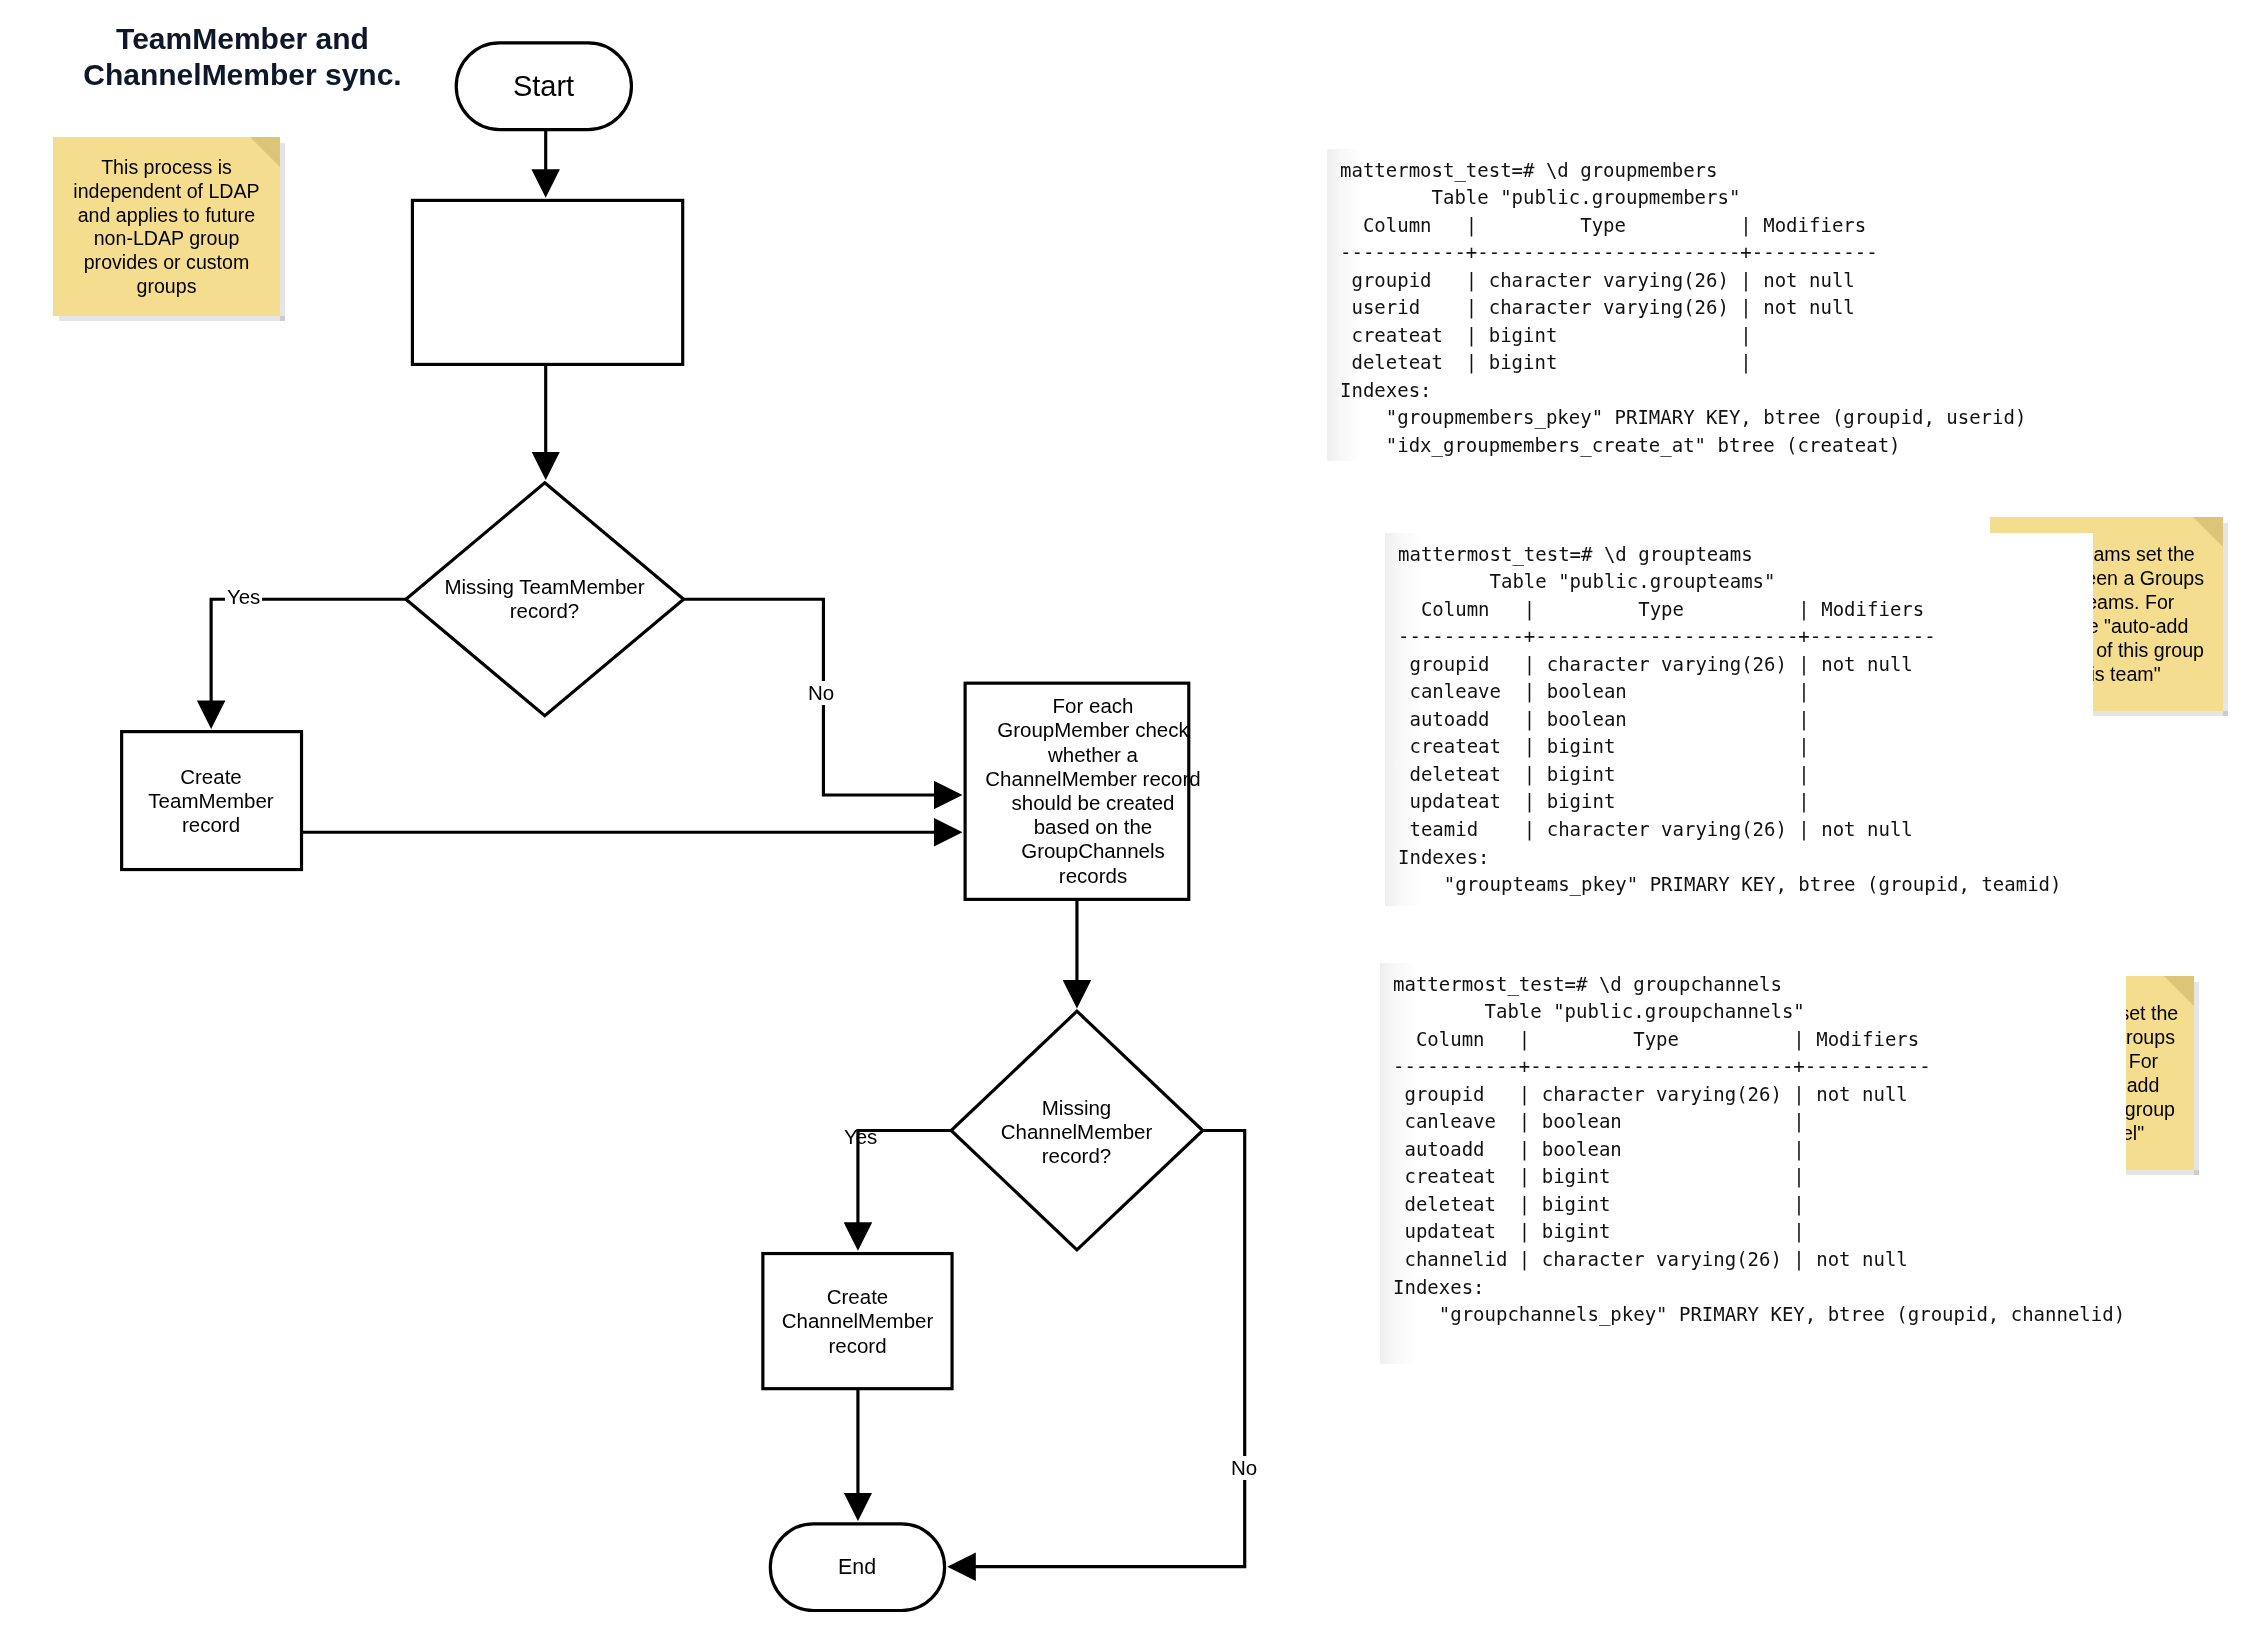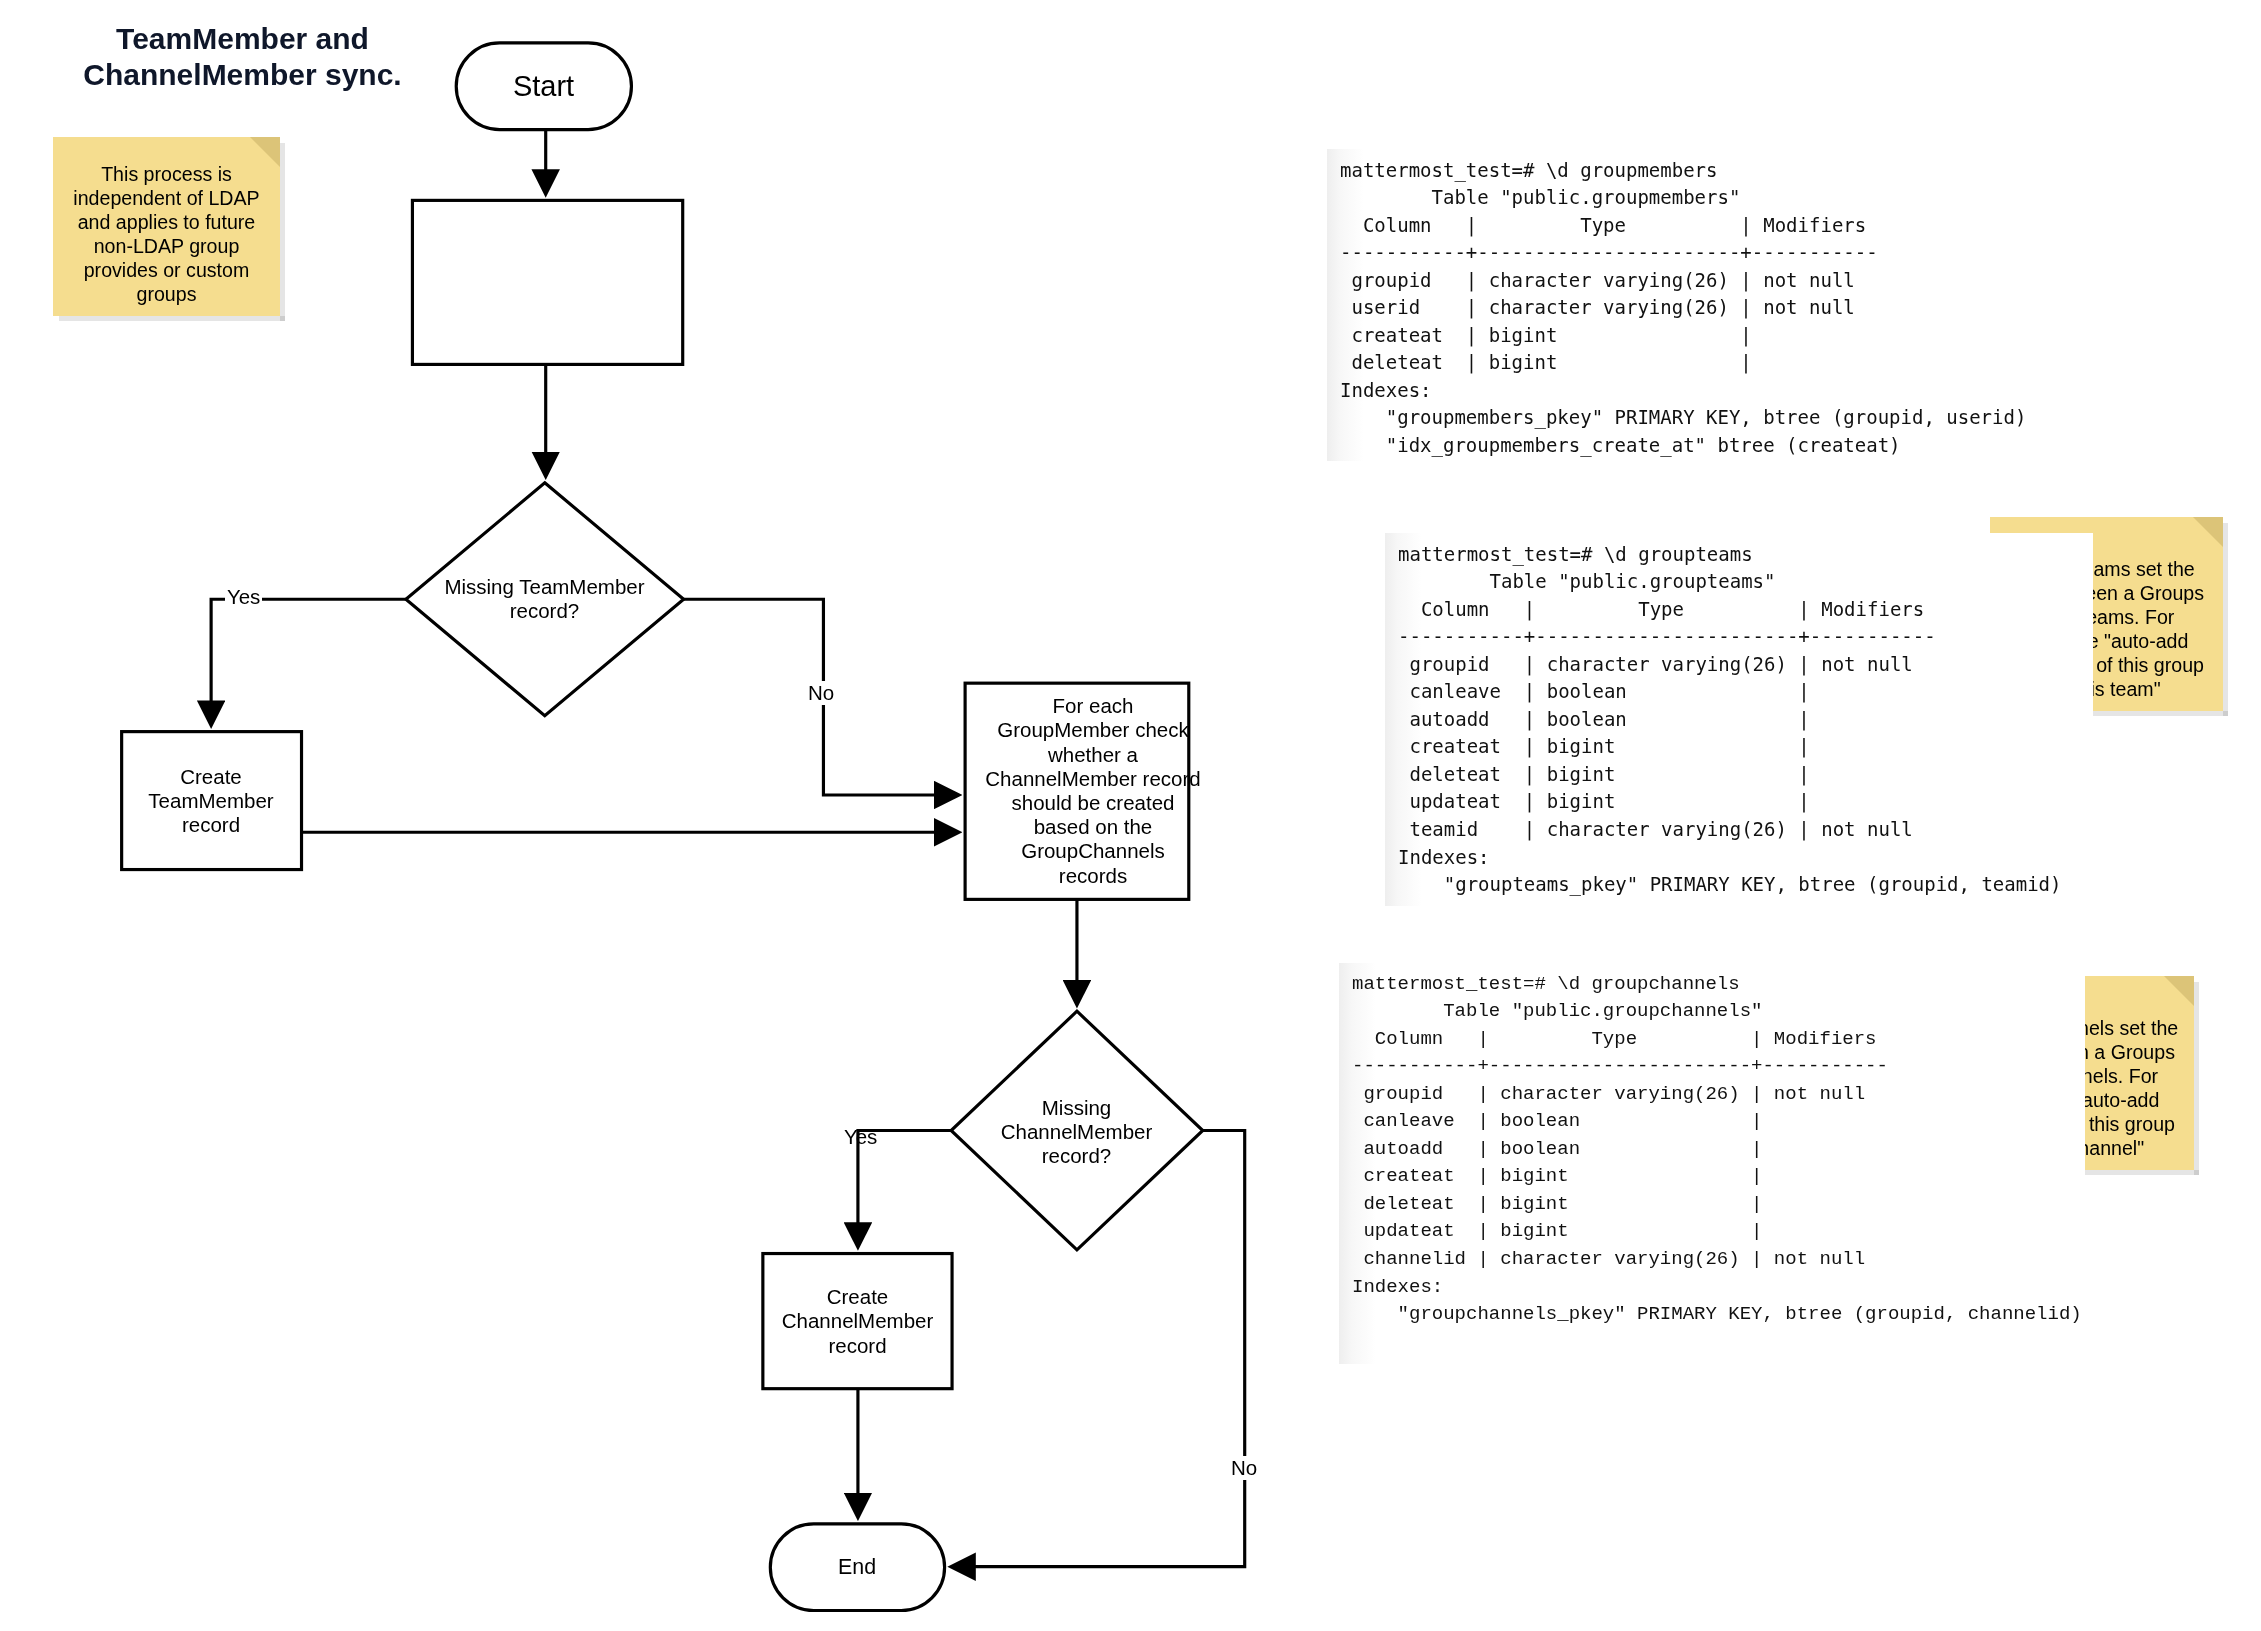--- a/index.html
+++ b/index.html
@@ -51,21 +51,21 @@
     background: #f5dd8f;
     color: #000000;
     font-size: 19.6px;
     line-height: 1.22;
     text-align: center;
     box-sizing: border-box;
     padding: 11.2px 9.3px 9.3px 9.3px;
     white-space: pre-line;
     font-family: "Liberation Sans", sans-serif;
     display: flex;
-    align-items: flex-end;
+    align-items: center;
     justify-content: center;
   }
   .sticky .fold {
     position: absolute;
     top: 0;
     right: 0;
     width: 30px;
     height: 30px;
     background: #dcc478;
     clip-path: polygon(0 0, 100% 100%, 100% 0);
@@ -249,21 +249,21 @@
  groupid   | character varying(26) | not null
  canleave  | boolean               |
  autoadd   | boolean               |
  createat  | bigint                |
  deleteat  | bigint                |
  updateat  | bigint                |
  teamid    | character varying(26) | not null
 Indexes:
     "groupteams_pkey" PRIMARY KEY, btree (groupid, teamid)</div>
 
-  <div class="term-block" style="left:1339px; top:963px; width:746px; height:401px;font-family:Liberation Mono, monospace;">mattermost_test=# \d groupchannels
+  <div class="term-block" style="left:1380px; top:963px; width:746px; height:401px;">mattermost_test=# \d groupchannels
         Table "public.groupchannels"
   Column   |         Type          | Modifiers
 -----------+-----------------------+-----------
  groupid   | character varying(26) | not null
  canleave  | boolean               |
  autoadd   | boolean               |
  createat  | bigint                |
  deleteat  | bigint                |
  updateat  | bigint                |
  channelid | character varying(26) | not null

